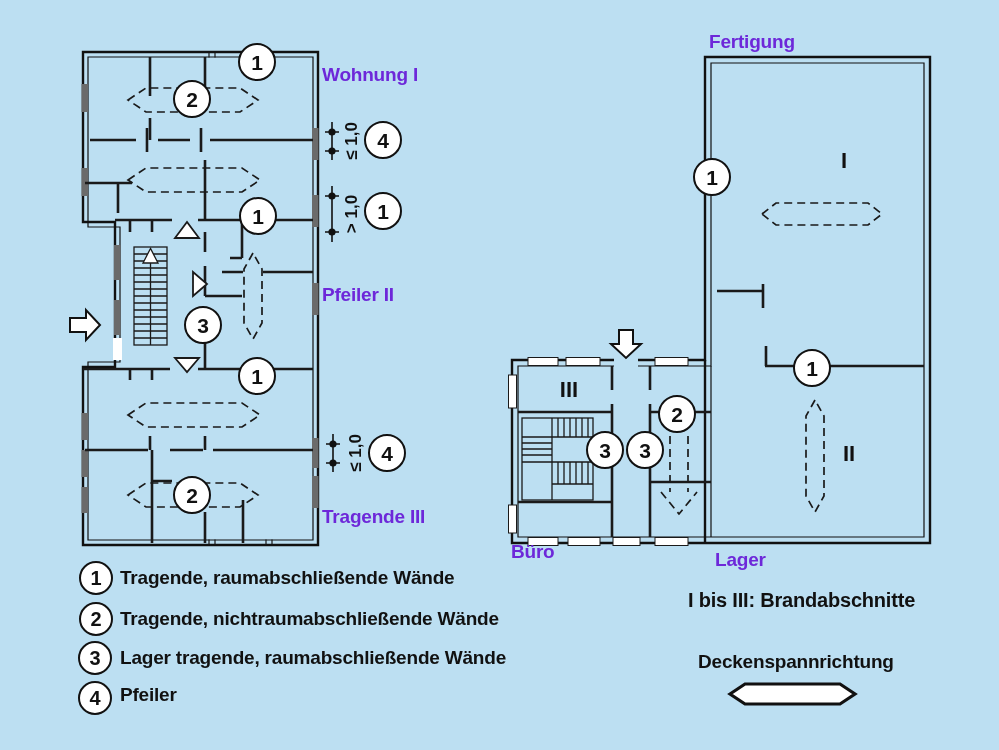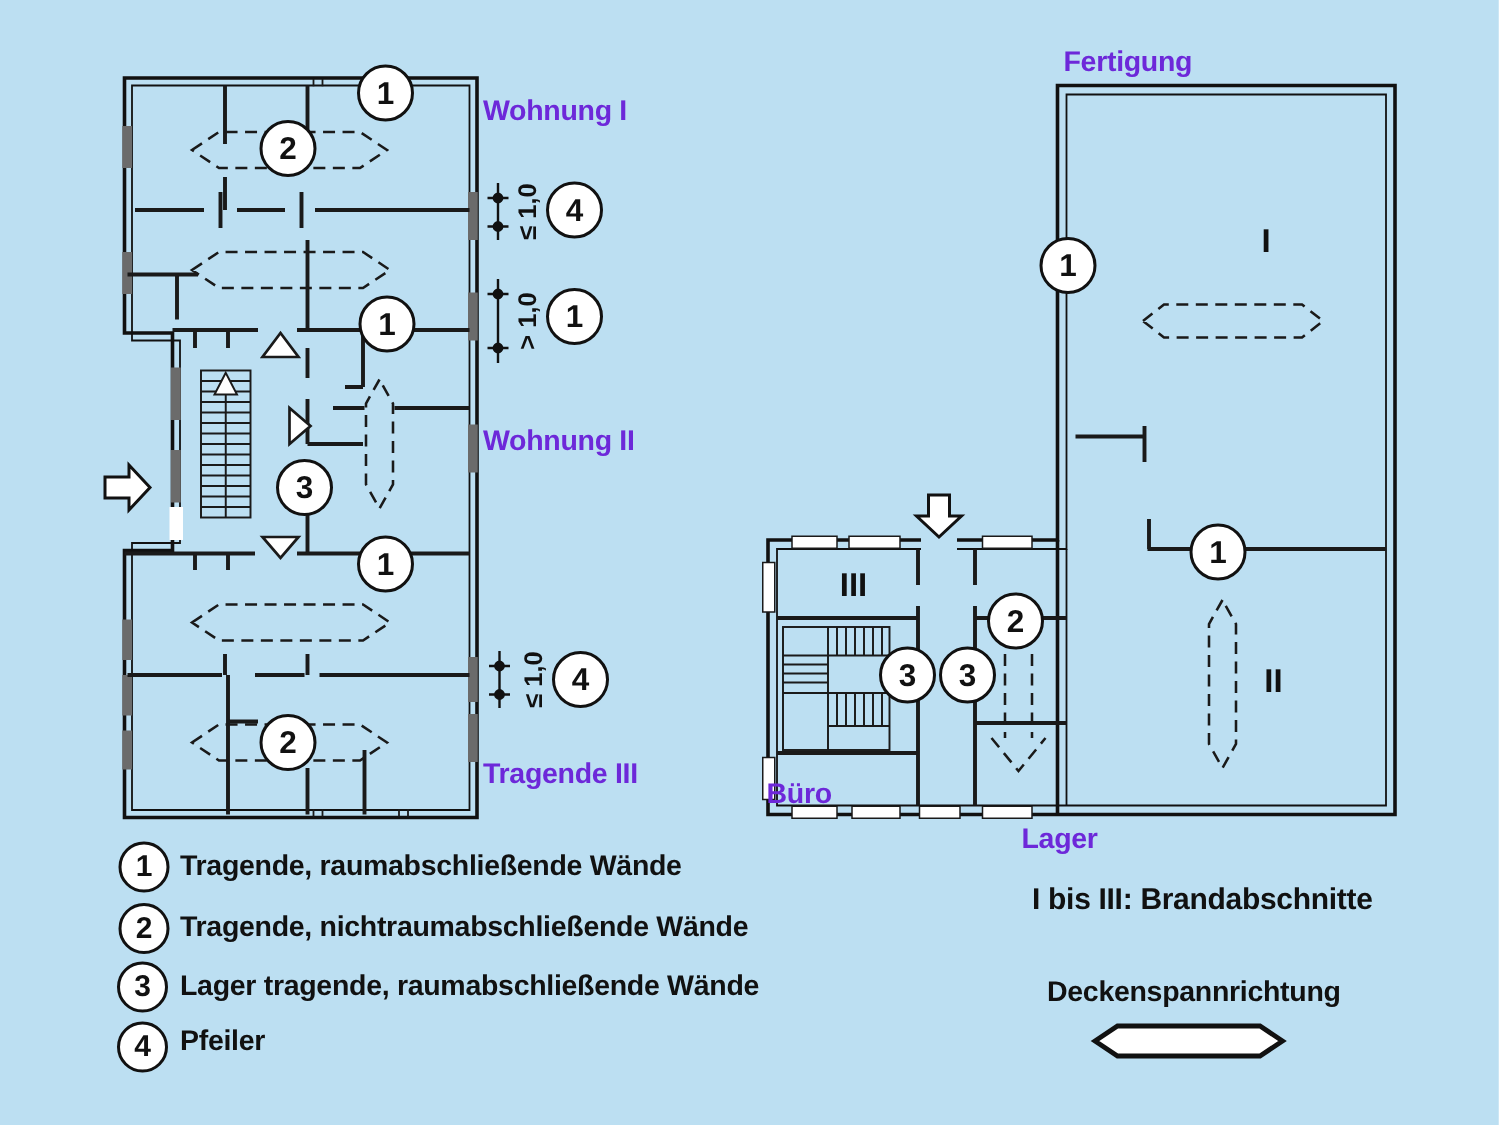--- a/index.html
+++ b/index.html
@@ -205,26 +205,26 @@
       <path d="M670,436 V492 M688,436 V492"></path>
       <path d="M661,492 L679,514 L697,492"></path>
     </g>
 
     <path d="M619,330 H633 V344 H641 L626,358 L611,344 H619 Z" fill="#ffffff" stroke="#111" stroke-width="2"></path>
 
     <path d="M730,694 L745,684 H840 L855,694 L840,704 H745 Z" fill="#ffffff" stroke="#111" stroke-width="3.2"></path>
   </svg>
 
   <div class="lbl" style="left:322px;top:64px;">Wohnung I</div>
-  <div class="lbl" style="left:322px;top:284px;">Wohnung II</div>
+  <div class="lbl" style="left:322px;top:284px;">Pfeiler II</div>
   <div class="lbl" style="left:322px;top:506px;">Tragende III</div>
 
   <div class="lbl" style="left:709px;top:31px;">Fertigung</div>
-  <div class="lbl" style="left:511px;top:519px;">Büro</div>
-  <div class="lbl" style="left:681px;top:549px;">Lager</div>
+  <div class="lbl" style="left:511px;top:541px;">Büro</div>
+  <div class="lbl" style="left:715px;top:549px;">Lager</div>
 
   <div class="dim-lbl" style="left:324px;top:131px;">≤ 1,0</div>
   <div class="dim-lbl" style="left:324px;top:204px;">&gt; 1,0</div>
   <div class="dim-lbl" style="left:328px;top:443px;">≤ 1,0</div>
 
   <div class="room-lbl" style="left:836px;top:148px;width:16px;">I</div>
   <div class="room-lbl" style="left:834px;top:421px;width:30px;margin-top:20px;">II</div>
   <div class="room-lbl" style="left:547px;top:377px;width:44px;">III</div>
 
   <div class="marker" style="left:238px;top:43px;">1</div>

